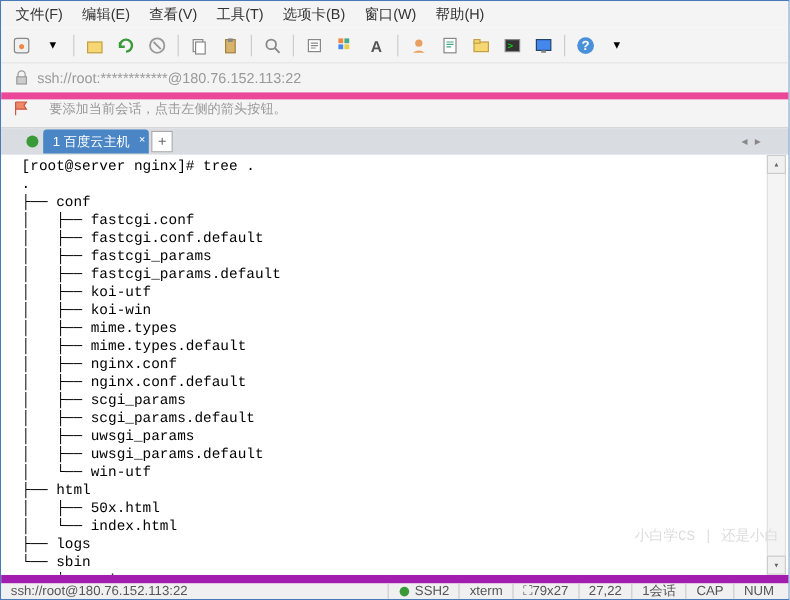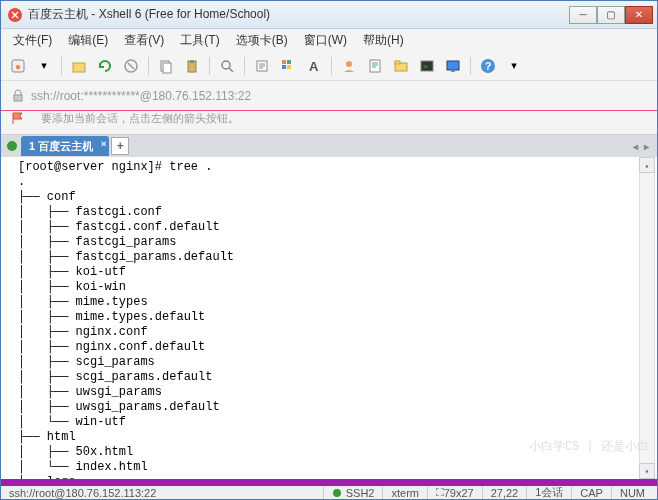--- a/index.html
+++ b/index.html
@@ -9,55 +9,43 @@
 .titlebar .app-icon { width: 16px; height: 16px; margin-right: 5px; }
 .titlebar .title-text { flex: 1; color: #333; font-size: 12px; }
 .win-controls { display: flex; gap: 0; }
 .win-btn { width: 28px; height: 18px; border: 1px solid #8aa; background: linear-gradient(#f8f8f8, #e8e8e8); display: flex; align-items: center; justify-content: center; font-size: 10px; color: #444; }
 .win-close { background: linear-gradient(#e06a5a, #c84a3a); color: #fff; border-color: #a03020; }
 .menubar { height: 22px; display: flex; align-items: center; padding: 0 4px; background: #f4f4f4; font-size: 12px; color: #333; }
 .menubar span { padding: 2px 8px; }
 .toolbar { height: 30px; display: flex; align-items: center; padding: 0 6px; gap: 4px; background: #f4f4f4; border-bottom: 1px solid #e0e0e0; }
 .tb-btn { width: 22px; height: 22px; display: flex; align-items: center; justify-content: center; }
 .tb-sep { width: 1px; height: 18px; background: #ccc; margin: 0 2px; }
-.addressbar { height: 30px; display: flex; align-items: center; padding: 0 10px; gap: 6px; background: #f4f4f4; border-bottom: 1px solid #ec4899; color: #999; font-size: 12px; }
+.addressbar { height: 30px; display: flex; align-items: center; padding: 0 10px; gap: 6px; background: #f4f4f4; border-bottom: 6px solid #ec4899; color: #999; font-size: 12px; }
 .lock-icon { width: 14px; height: 14px; }
 .warnbar { height: 24px; display: flex; align-items: flex-start; padding: 0 10px; gap: 16px; background: #f4f4f4; border-bottom: 1px solid #d0d0d0; color: #999; font-size: 11px; }
-.tabbar { height: 22px; display: flex; align-items: center; background: #d9dde2; padding: 0 2px; font-weight: bold; }
+.tabbar { height: 22px; display: flex; align-items: center; background: #d9dde2; padding: 0 17px; }
 .session-dot { width: 10px; height: 10px; border-radius: 50%; background: #3a9a3a; margin: 0 4px; }
 .tab { height: 20px; background: #4a85c5; color: #fff; display: flex; align-items: center; padding: 0 16px 0 8px; font-size: 11px; border-radius: 3px 3px 0 0; position: relative; }
 .tab .tab-close { position: absolute; right: 3px; top: 3px; font-size: 9px; }
 .tab-add { width: 18px; height: 18px; background: #fff; border: 1px solid #aaa; display: flex; align-items: center; justify-content: center; margin-left: 2px; font-size: 12px; color: #666; }
 .tab-nav { margin-left: auto; display: flex; gap: 6px; padding-right: 6px; color: #888; font-size: 10px; }
 .terminal { flex: 1; background: #fff; color: #000; font-family: "Courier New", monospace; font-size: 12px; line-height: 15px; padding: 3px 17px; overflow: hidden; white-space: pre; position: relative; }
 .scroll { position: absolute; right: 2px; top: 0; bottom: 0; width: 16px; display: flex; flex-direction: column; }
 .scroll-arrow { height: 16px; background: #f0f0f0; border: 1px solid #ccc; display: flex; align-items: center; justify-content: center; font-size: 8px; color: #666; }
 .scroll-track { flex: 1; background: #f4f4f4; border-left: 1px solid #e0e0e0; border-right: 1px solid #e0e0e0; }
 .statusbar { height: 20px; background: #f0f0f0; border-top: 7px solid #a21caf; display: flex; align-items: center; font-size: 11px; color: #555; padding: 0 4px; }
 .statusbar .sb-sect { border-left: 1px solid #ccc; padding: 0 8px; height: 100%; display: flex; align-items: center; }
 .statusbar .sb-first { border-left: none; flex: 1; padding-left: 4px; }
 .watermark { position: absolute; right: 8px; bottom: 24px; color: #ddd; font-size: 12px; pointer-events: none; font-family: Liberation Mono, monospace; }
 </style>
 </head>
 <body>
 
 <div class="window">
 
-  <div class="titlebar">
-    <svg class="app-icon" viewBox="0 0 16 16">
-        <circle cx="8" cy="8" r="7" fill="#e84c3d"></circle>
-        <path d="M5 5 L11 11 M11 5 L5 11" stroke="#fff" stroke-width="1.5"></path>
-      </svg>
-    <span class="title-text">百度云主机 - Xshell 6 (Free for Home/School)</span>
-    <div class="win-controls">
-      <div class="win-btn">─</div>
-      <div class="win-btn">▢</div>
-      <div class="win-btn win-close">✕</div>
-    </div>
-  </div>
 
   <div class="menubar">
     <span>文件(F)</span>
     <span>编辑(E)</span>
     <span>查看(V)</span>
     <span>工具(T)</span>
     <span>选项卡(B)</span>
     <span>窗口(W)</span>
     <span>帮助(H)</span>
   </div>

